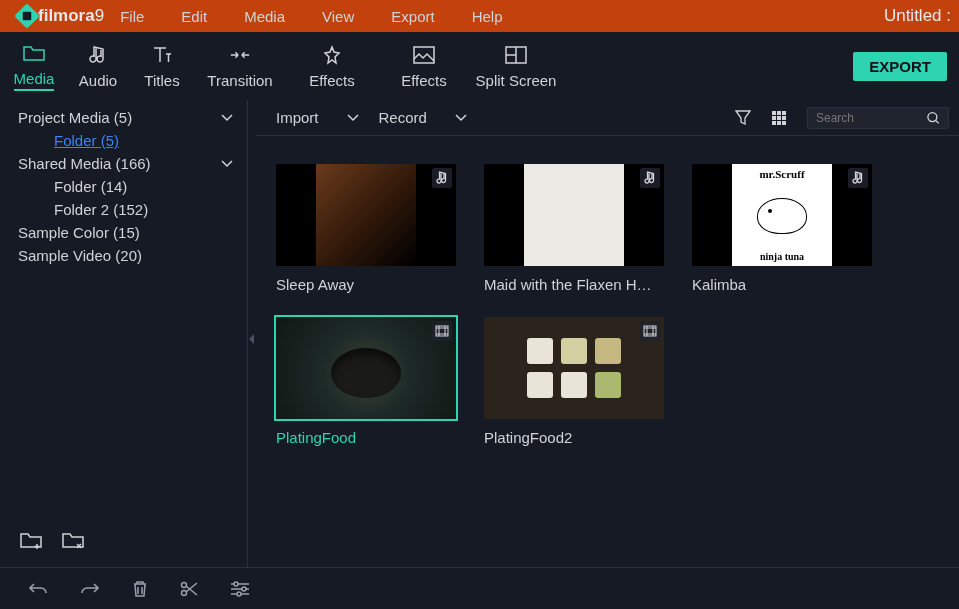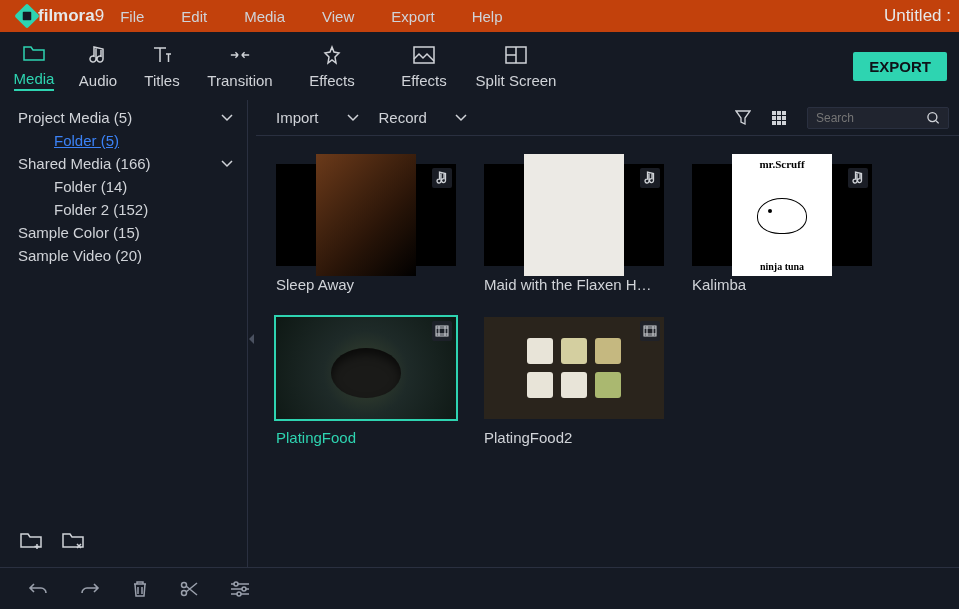--- a/index.html
+++ b/index.html
@@ -197,21 +197,21 @@
 .bottombar {
   height: 42px;
   border-top: 1px solid #2a3040;
   display: flex;
   align-items: center;
   padding: 0 28px;
   gap: 32px;
 }
 svg { display:block; }
 .faux-img {
-  width:100px;height:122px;
+  width:100px;height:102px;
 }
 </style>
 </head>
 <body>
 
 <div class="titlebar">
   <div class="logo">
     <div class="logo-icon"></div>
     <span class="logo-text"><span class="bold">filmora</span><span>9</span></span>
   </div>

